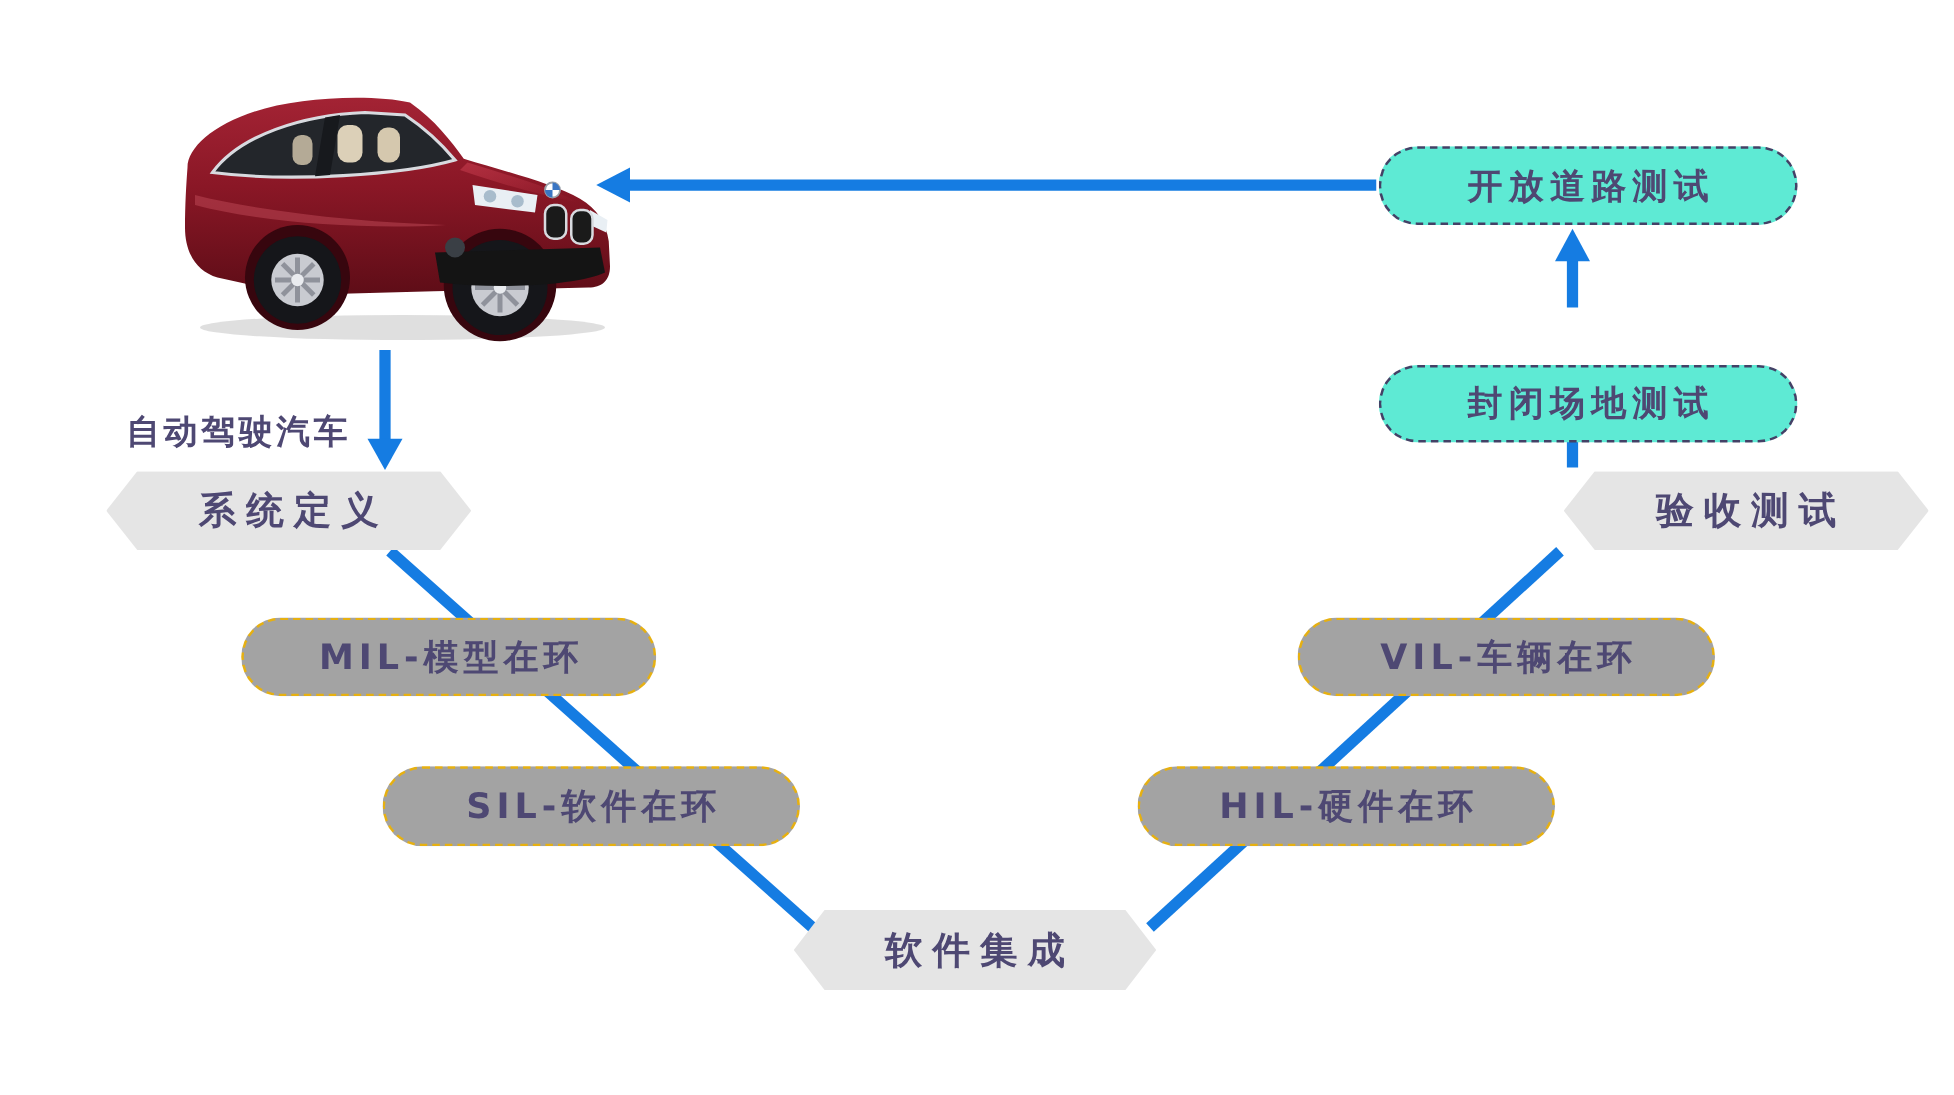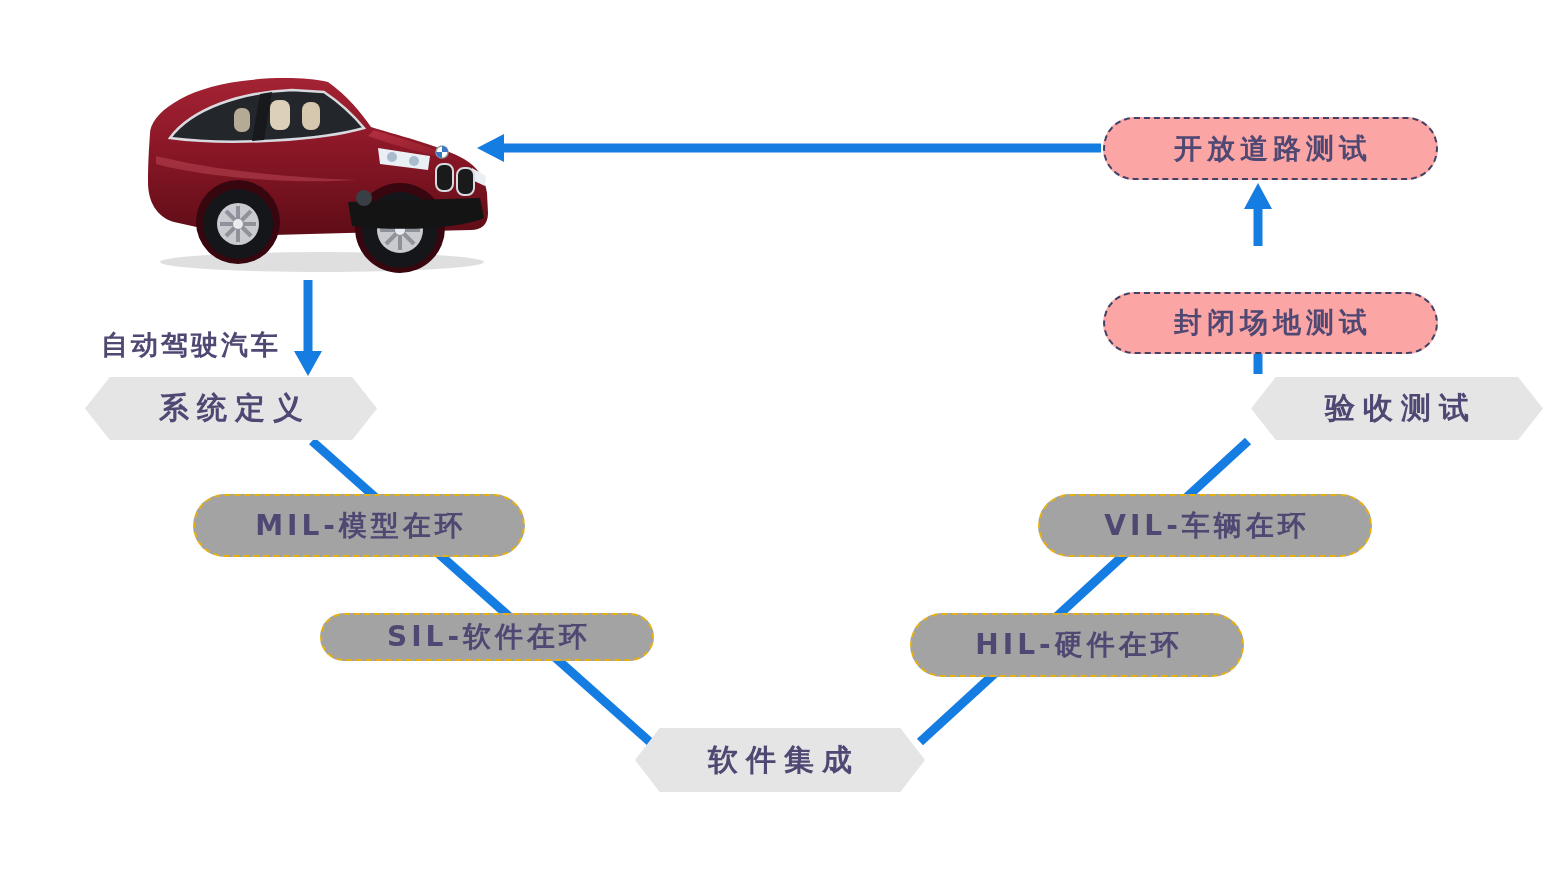--- a/index.html
+++ b/index.html
@@ -31,21 +31,21 @@
     text-indent: 8px; 
   }
   .loop-pill {
     background: #a3a3a3;
     border: 2.5px dashed #E6B011;
     border-radius: 32px;
     font-size: 28px; font-weight: 600; letter-spacing: 4px;
     text-indent: 4px;
   }
   .road-pill {
-    background: #fca5a5;
+    background: #5eead4;
     border: 2.5px dashed #434166;
     border-radius: 31px;
     font-size: 28px; font-weight: 600; letter-spacing: 5px;
     text-indent: 5px;
   }
   .car-label {
     position: absolute; z-index: 2;
     color: #4E4873;
     font-size: 27px; font-weight: 700; letter-spacing: 3px; margin-top: 44px;
   }
@@ -170,21 +170,21 @@
       <circle cx="222" cy="146" r="8" fill="#3A3F45"></circle>
     </svg>
   </div>
 
   <div class="car-label" style="left:101px; top:283px;">自动驾驶汽车</div>
 
   <div class="node hexagon" style="left:85px; top:377px; width:292px; height:63px;">系统定义</div>
 
   <div class="node loop-pill" style="left:193px; top:494px; width:332px; height:63px;">MIL-模型在环</div>
 
-  <div class="node loop-pill" style="left:320px; top:613px; width:334px; height:48px;">SIL-软件在环</div>
+  <div class="node loop-pill" style="left:306px; top:613px; width:334px; height:64px;">SIL-软件在环</div>
 
   <div class="node hexagon" style="left:635px; top:728px; width:290px; height:64px;">软件集成</div>
 
   <div class="node loop-pill" style="left:910px; top:613px; width:334px; height:64px;">HIL-硬件在环</div>
 
   <div class="node loop-pill" style="left:1038px; top:494px; width:334px; height:63px;">VIL-车辆在环</div>
 
   <div class="node hexagon" style="left:1251px; top:377px; width:292px; height:63px;">验收测试</div>
 
   <div class="node road-pill" style="left:1103px; top:248px; width:335px; height:62px;margin-top:44px;">封闭场地测试</div>

